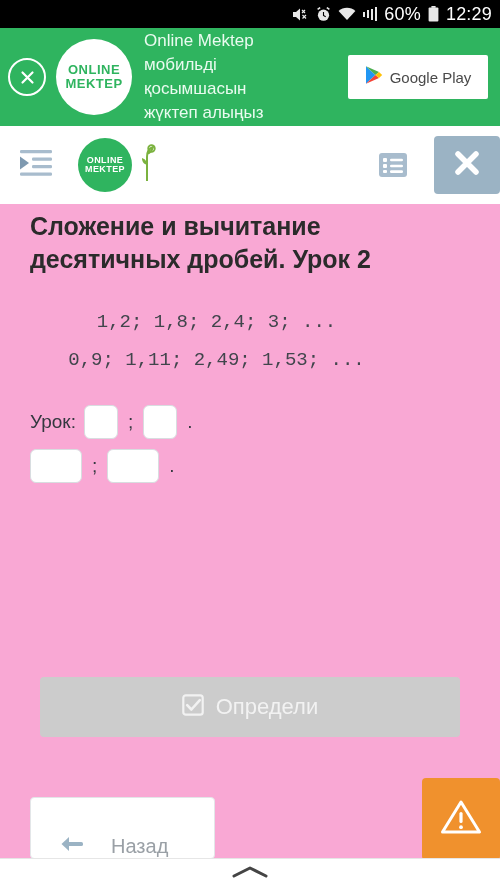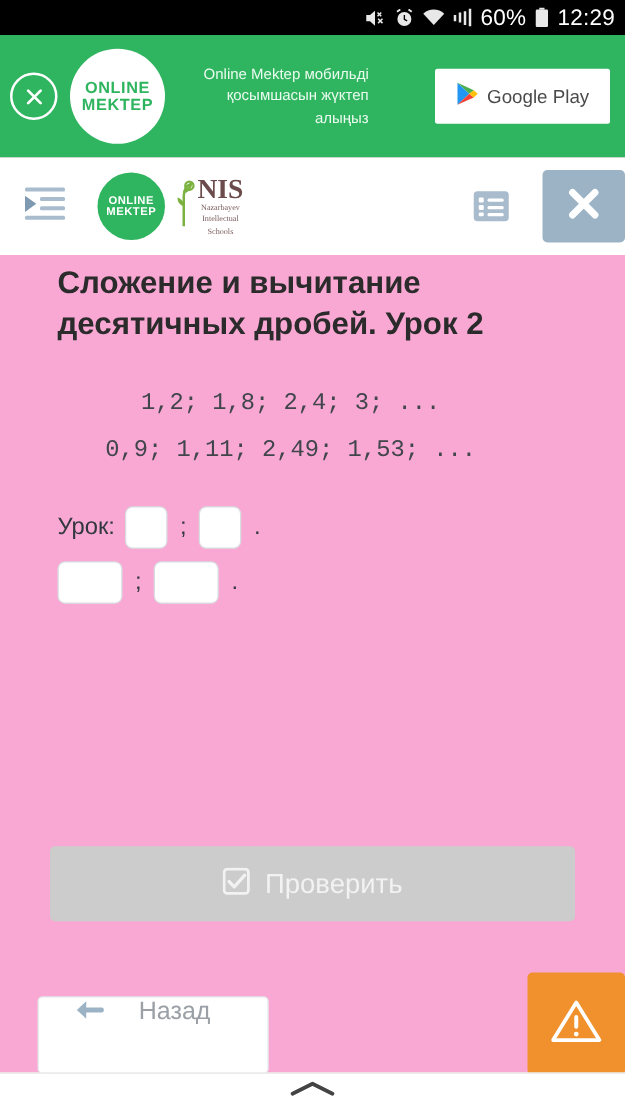--- a/index.html
+++ b/index.html
@@ -54,21 +54,21 @@
     background: #ffffff; flex: 0 0 auto; margin-left: 10px;
     display: flex; flex-direction: column;
     align-items: center; justify-content: center;
     line-height: 1.05;
   }
   #ad-logo .l1, #ad-logo .l2 {
     color: #2fb45f; font-size: 13px; font-weight: bold; letter-spacing: .5px;
   }
   #ad-text {
     flex: 1 1 auto; margin-left: 12px; margin-right: 8px;
-    color: #eafbf0; font-size: 12px; line-height: 1.42; text-align: right;
+    color: #eafbf0; font-size: 17px; line-height: 1.42;
   }
   #ad-gp {
     flex: 0 0 auto; width: 140px; height: 44px; margin-right: 12px;
     background: #ffffff; border-radius: 2px;
     display: flex; align-items: center; justify-content: center; gap: 7px; margin-left: 45px;
   }
   #ad-gp .gp-label { color: #4a4a4a; font-size: 15px; }
 
   
   #app-header {
@@ -107,21 +107,21 @@
   }
   #close-btn {
     flex: 0 0 auto; width: 66px; height: 58px;
     background: #9bb3c4; border-radius: 4px;
     display: flex; align-items: center; justify-content: center;
     margin-right: 0;
   }
 
   
   #content {
-    position: absolute; top: 204px; left: 16px;
+    position: absolute; top: 204px; left: 0;
     width: 433px;
     padding: 0 30px;
   }
   #lesson-title {
     font-size: 25px; color: #2b2b2b; line-height: 1.3;
     margin-top: 6px;
   }
   #question-text {
     font-size: 19.5px; font-weight: bold; color: #4a4f58;
     line-height: 1.55; margin-top: 42px;
@@ -153,21 +153,21 @@
     background: #cccccc; border-radius: 4px;
     display: flex; align-items: center; justify-content: center; gap: 12px;
   }
   #check-button .cb-label { color: #f2f2f2; font-size: 22px; }
 
   
   #back-button {
     position: absolute; top: 797px; left: 30px;
     width: 185px; height: 62px;
     border: 1px solid #e3e6e8; border-radius: 4px; background: #ffffff;
-    display: flex; align-items: flex-start; gap: 26px; padding-left: 28px;
+    display: flex; align-items: flex-end; gap: 26px; padding-left: 28px;
   }
   #back-button .bb-label { color: #9aa0a6; font-size: 20px; }
   #warn-button {
     position: absolute; top: 778px; left: 422px;
     width: 78px; height: 82px;
     background: #f0912d; border-radius: 4px;
     display: flex; align-items: center; justify-content: center;
   }
   #navbar {
     position: absolute; top: 858px; left: 0;
@@ -256,26 +256,20 @@
       <span class="l1">ONLINE</span>
       <span class="l2">MEKTEP</span>
     </div>
     <div id="hdr-logo-nis">
       <span>
         <svg width="18" height="40" viewBox="0 0 18 40">
           <path d="M9 38V14c0-6 3-9 6-10-1 4-3 6-6 7" fill="none" stroke="#7bb23f" stroke-width="2"></path>
           <path d="M9 22c-3-1-5-3-5-7 3 1 5 3 5 7z" fill="#7bb23f"></path>
           <circle cx="13.5" cy="5.5" r="3.3" fill="none" stroke="#7bb23f" stroke-width="1.8"></circle>
         </svg>
-      </span>
-      <span class="nis-txt">
-        <span class="nis-main">NIS</span>
-        <span class="nis-sub">Nazarbayev</span>
-        <span class="nis-sub">Intellectual</span>
-        <span class="nis-sub">Schools</span>
       </span>
     </div>
     <div id="hdr-spacer"></div>
     <div id="list-icon-btn">
       <svg width="30" height="30" viewBox="0 0 30 30">
         <rect x="1" y="3" width="28" height="24" rx="3" fill="#a8bccd"></rect>
         <rect x="5" y="8" width="4" height="4" rx="1" fill="#ffffff"></rect>
         <rect x="5" y="14" width="4" height="4" rx="1" fill="#ffffff"></rect>
         <rect x="5" y="20" width="4" height="3" rx="1" fill="#ffffff"></rect>
         <rect x="12" y="8.7" width="13" height="2.6" rx="1.2" fill="#ffffff"></rect>
@@ -314,21 +308,21 @@
     </div>
   </div>
 
   <div id="check-button">
     <span>
       <svg width="22" height="22" viewBox="0 0 22 22">
         <rect x="1.3" y="1.3" width="19.4" height="19.4" rx="2.5" fill="none" stroke="#f2f2f2" stroke-width="2.2"></rect>
         <path d="M5.2 11.2l4.2 4.3 8.4-9.4" fill="none" stroke="#f2f2f2" stroke-width="2.6" stroke-linecap="round" stroke-linejoin="round"></path>
       </svg>
     </span>
-    <span class="cb-label">Проверить</span>
+    <span class="cb-label">Определи</span>
   </div>
 
   <div id="back-button">
     <span>
       <svg width="26" height="20" viewBox="0 0 26 20">
         <path d="M10 3L2.5 10 10 17z" fill="#9bb3c4"></path>
         <rect x="7" y="8" width="17" height="4" rx="1.6" fill="#9bb3c4"></rect>
       </svg>
     </span>
     <span class="bb-label">Назад</span>

